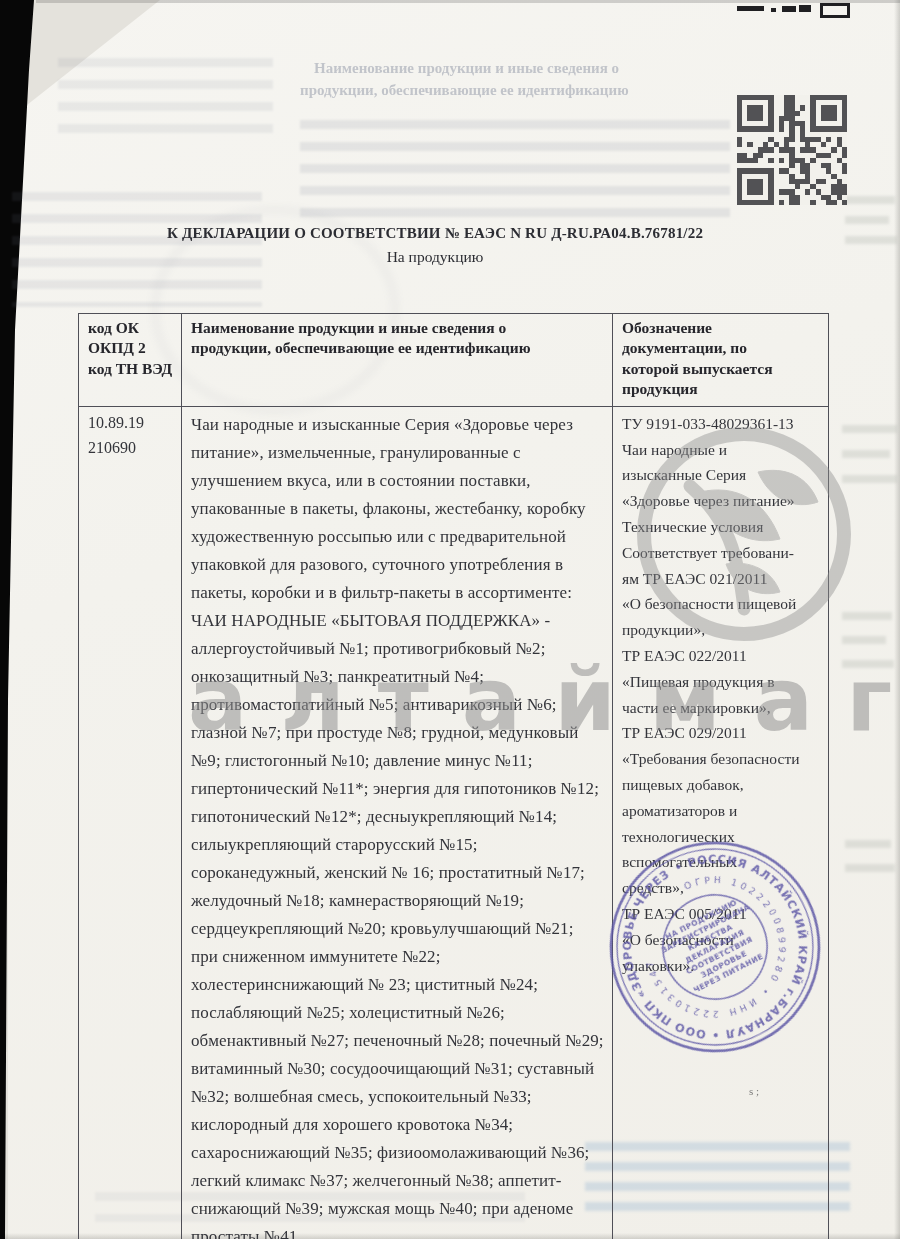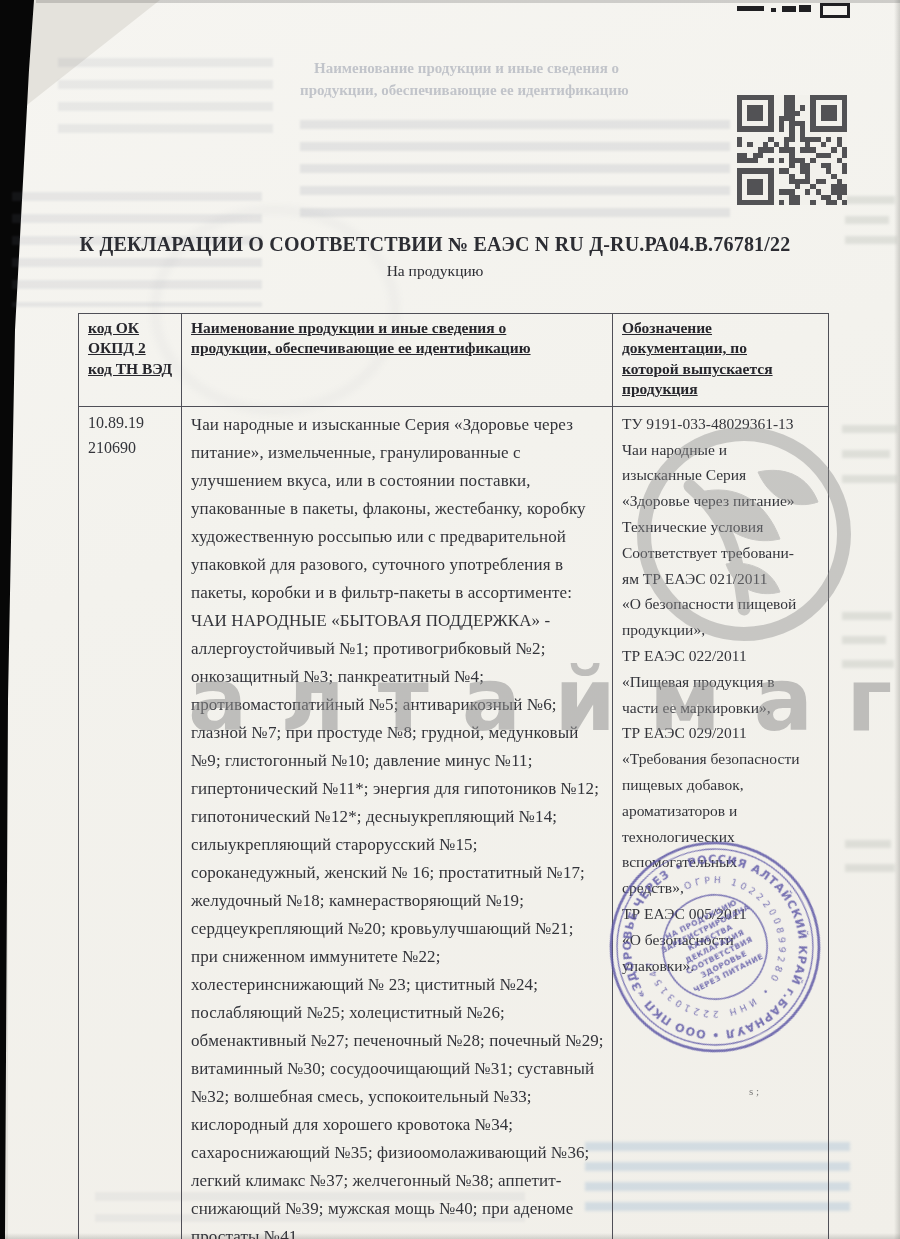--- a/index.html
+++ b/index.html
@@ -41,28 +41,28 @@
       background:repeating-linear-gradient(to bottom,rgba(120,126,145,.55) 0 9px,rgba(0,0,0,0) 9px 22px);}
   .bt-blue{position:absolute;filter:blur(1.6px);opacity:.38;
       background:repeating-linear-gradient(to bottom,rgba(105,150,195,.6) 0 9px,rgba(0,0,0,0) 9px 20px);}
   .bt-dash{position:absolute;height:8px;background:rgba(125,135,125,.5);filter:blur(1.4px);opacity:.35;}
   .bt-text{position:absolute;color:#8f95a5;filter:blur(.7px);opacity:.5;font-weight:bold;font-size:15px;white-space:nowrap;}
   .bt-circle{position:absolute;border:10px solid rgba(130,135,150,.5);border-radius:50%;filter:blur(3px);opacity:.10;}
 
   
   .title-block{position:absolute;left:40px;right:70px;top:222px;text-align:center;color:#2c2d33;}
   .title-1{font-size:17px;font-weight:bold;letter-spacing:.4px;}
-  .title-2{font-size:20px;font-weight:bold;margin-top:11px;letter-spacing:.2px;}
+  .title-2{font-size:15px;font-weight:bold;margin-top:3px;letter-spacing:.2px;}
   .title-3{font-size:15.5px;margin-top:6px;}
 
   
   table.doc{position:absolute;left:78px;top:313px;width:750px;border-collapse:collapse;table-layout:fixed;}
   table.doc,td{border:1.7px solid #4f4f57;}
   td{vertical-align:top;padding:4px 8px 6px 9px;}
-  .hdr{font-weight:bold;font-size:15.5px;line-height:1.32;color:#26262c;text-decoration:underline;}
+  .hdr{font-weight:bold;font-size:15.5px;line-height:1.32;color:#26262c;}
   .c-code{font-size:16px;line-height:1.55;}
   .c-desc{font-size:17px;line-height:28px;letter-spacing:.1px;}
   .c-doc{font-size:15.5px;line-height:25.8px;}
   .pre{white-space:pre-line;}
   td.body-cell{height:812px;}
 
   
   .wm-word{position:absolute;left:188px;top:648px;font-family:"DejaVu Sans","Liberation Sans",sans-serif;
     font-weight:bold;font-size:88px;letter-spacing:33px;color:#8f8f8f;opacity:.52;z-index:20;white-space:nowrap;}
   .wm-tag{position:absolute;left:322px;top:760px;font-family:"DejaVu Sans","Liberation Sans",sans-serif;

